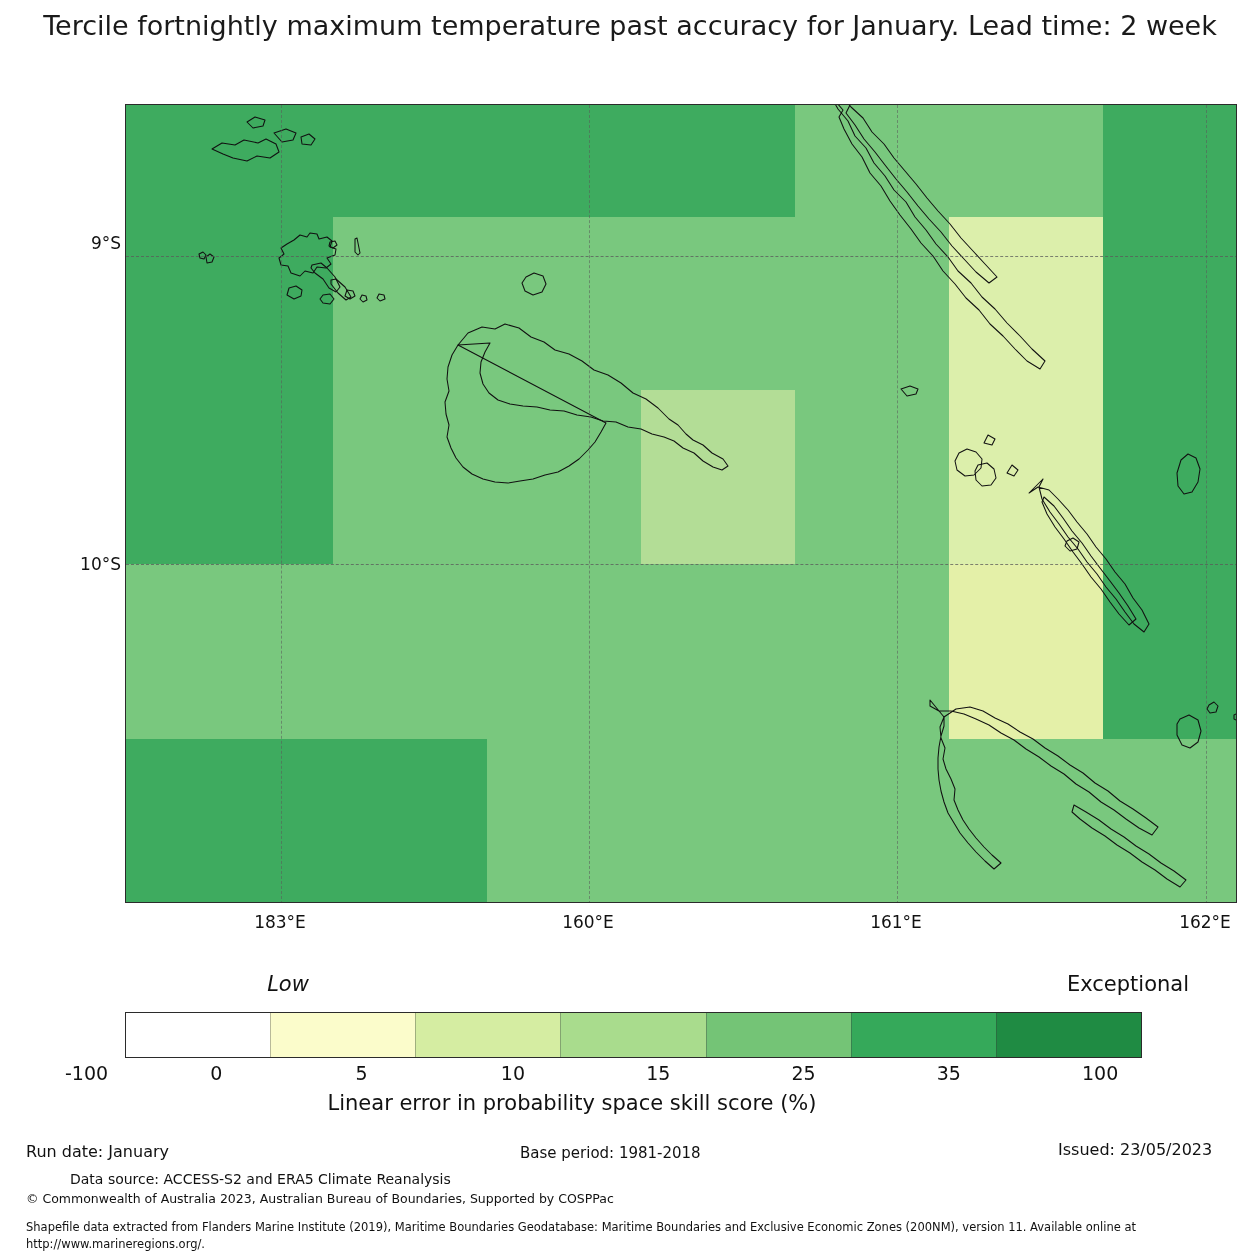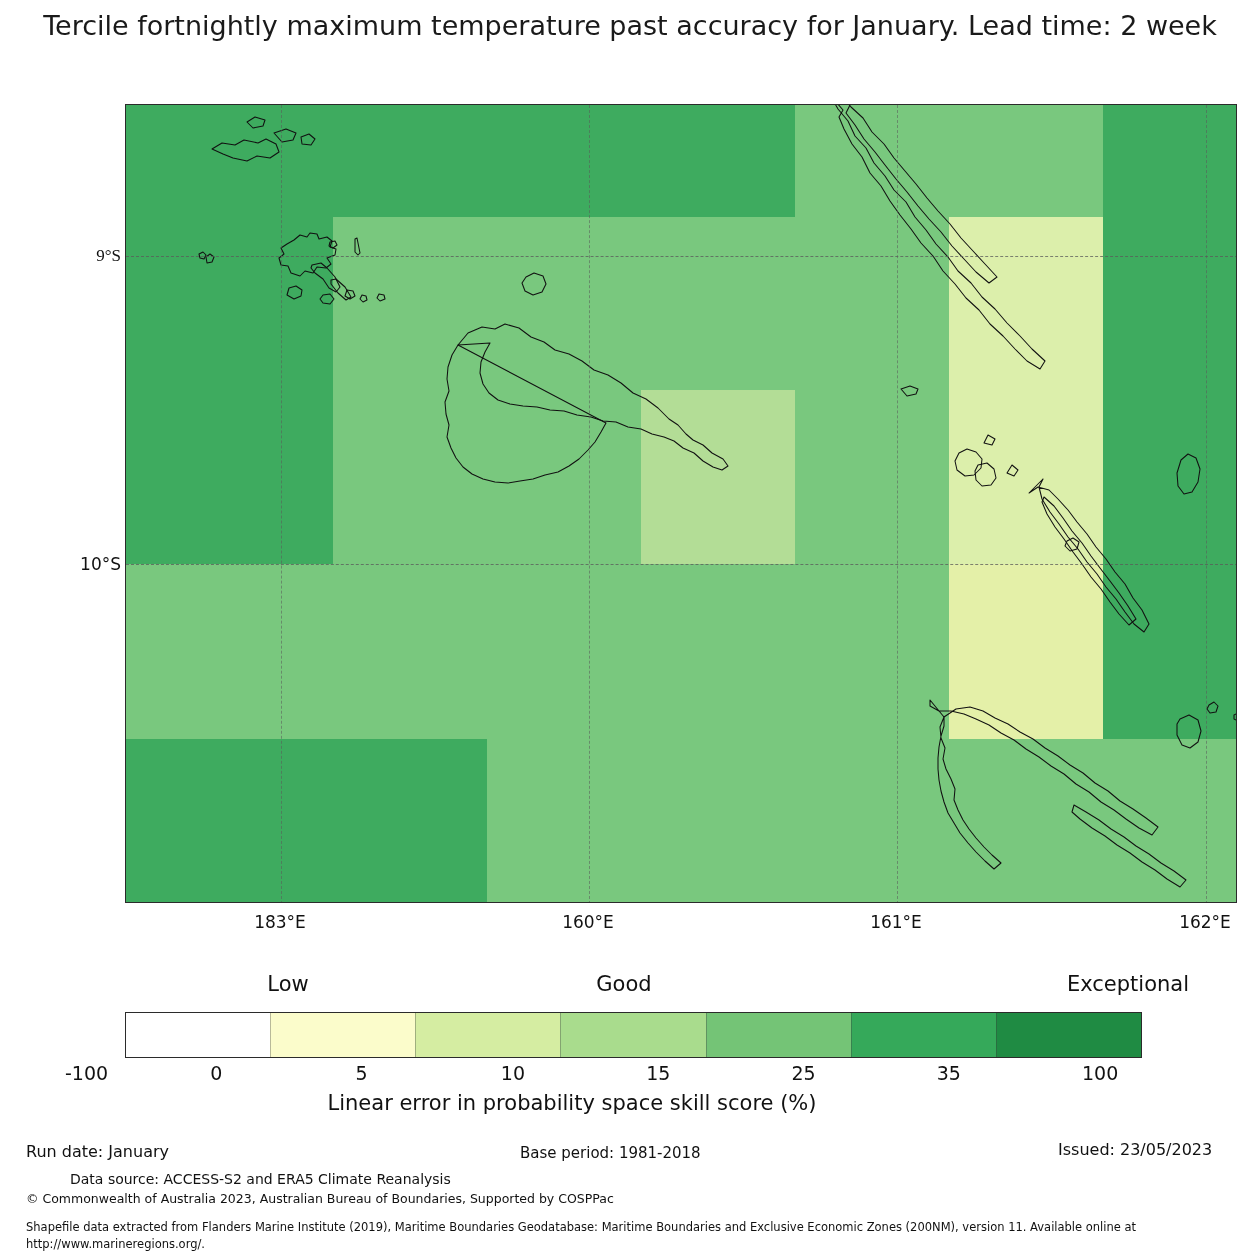--- a/index.html
+++ b/index.html
@@ -156,33 +156,32 @@
       <div class="gl h" style="top: 151px;"></div>
       <div class="gl h" style="top: 459px;"></div>
       <div class="gl v" style="left: 155px;"></div>
       <div class="gl v" style="left: 463px;"></div>
       <div class="gl v" style="left: 771px;"></div>
       <div class="gl v" style="left: 1080px;"></div>
     </div>
 </div>
 
 <div id="ytick-layer">
-    <div class="ytick" style="top: 255px; font-family: Liberation Serif, serif;">9°S</div>
+    <div class="ytick" style="top: 242px;">9°S</div>
     <div class="ytick" style="top: 563px;">10°S</div>
   </div>
 <div id="xtick-layer">
     <div class="xtick" style="left: 200px;">183°E</div>
     <div class="xtick" style="left: 508px;">160°E</div>
     <div class="xtick" style="left: 816px;">161°E</div>
     <div class="xtick" style="left: 1125px;">162°E</div>
   </div>
 
 <div id="cb-cat-row">
-    <div class="cb-cat" style="left: 138px;">Low</div>
-    <div class="cb-cat" style="left: 474px;">Good</div>
+    <div class="cb-cat" style="left: 138px; font-style: italic;">Low</div>
     <div class="cb-cat" style="left: 978px;">Exceptional</div>
   </div>
 <div id="cb">
     <div class="cb-seg" style="background: rgb(255, 255, 255);"></div>
     <div class="cb-seg" style="background: rgb(251, 252, 203);"></div>
     <div class="cb-seg" style="background: rgb(213, 237, 162);"></div>
     <div class="cb-seg" style="background: rgb(169, 220, 141);"></div>
     <div class="cb-seg" style="background: rgb(116, 196, 118);"></div>
     <div class="cb-seg" style="background: rgb(53, 169, 90);"></div>
     <div class="cb-seg" style="background: rgb(31, 139, 67);"></div>

